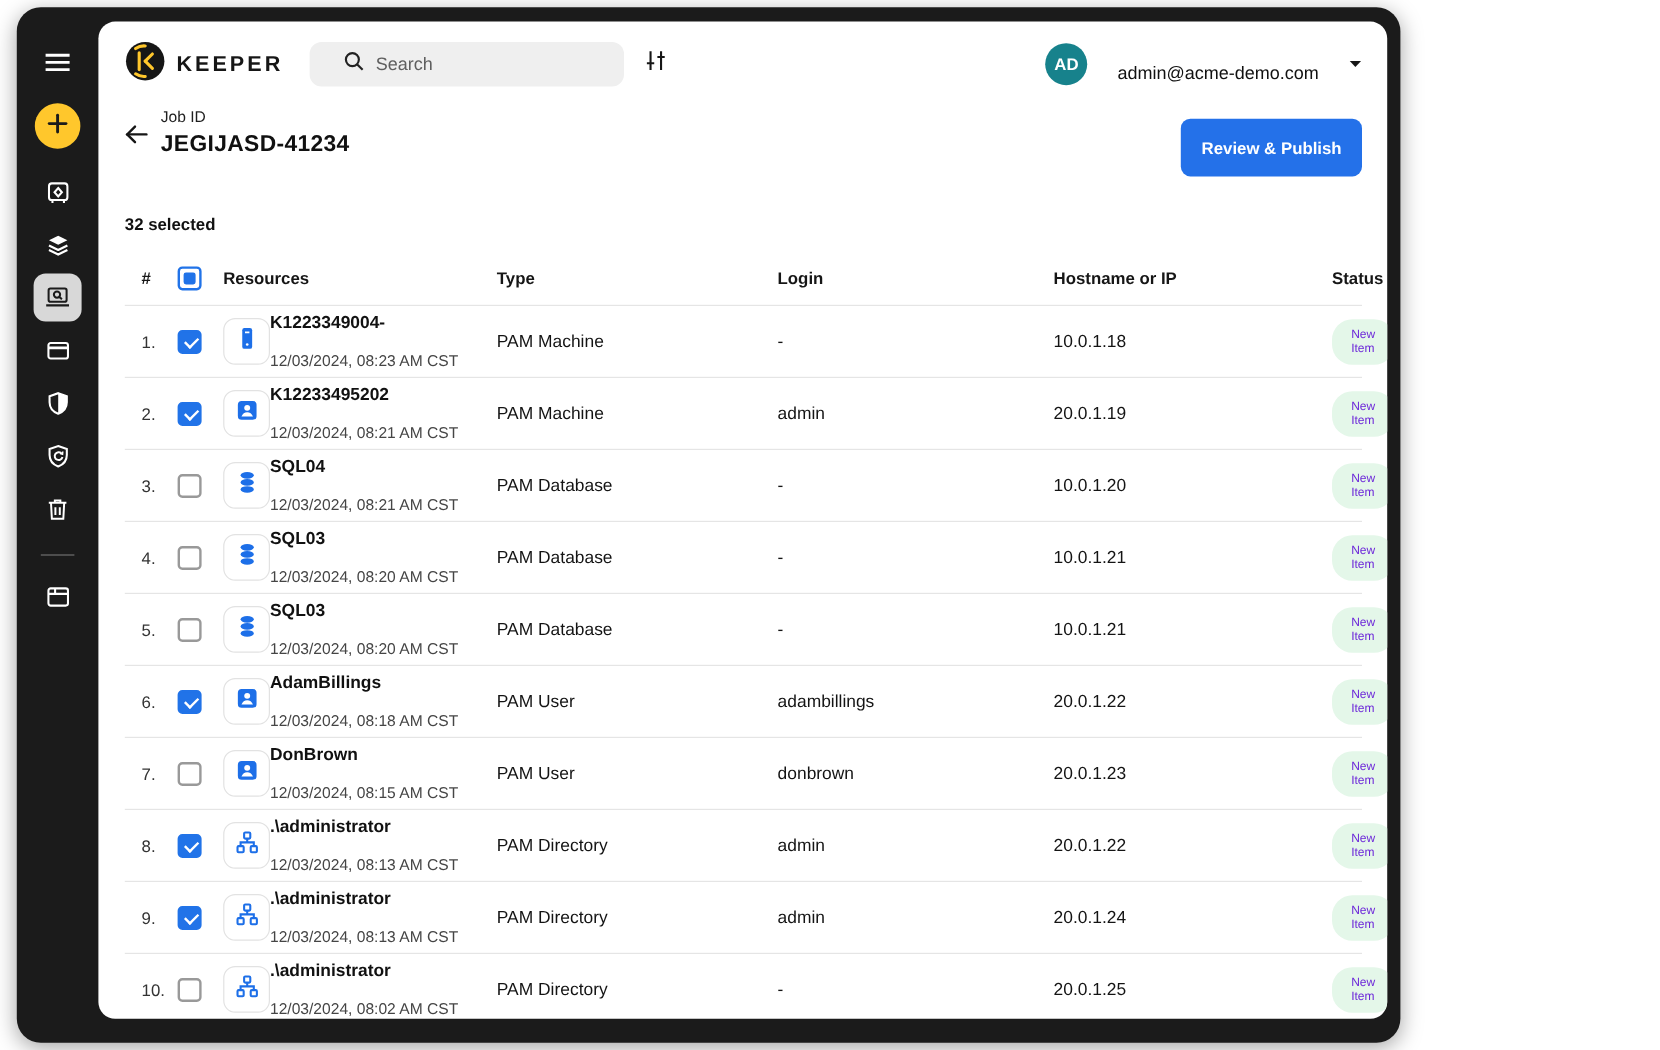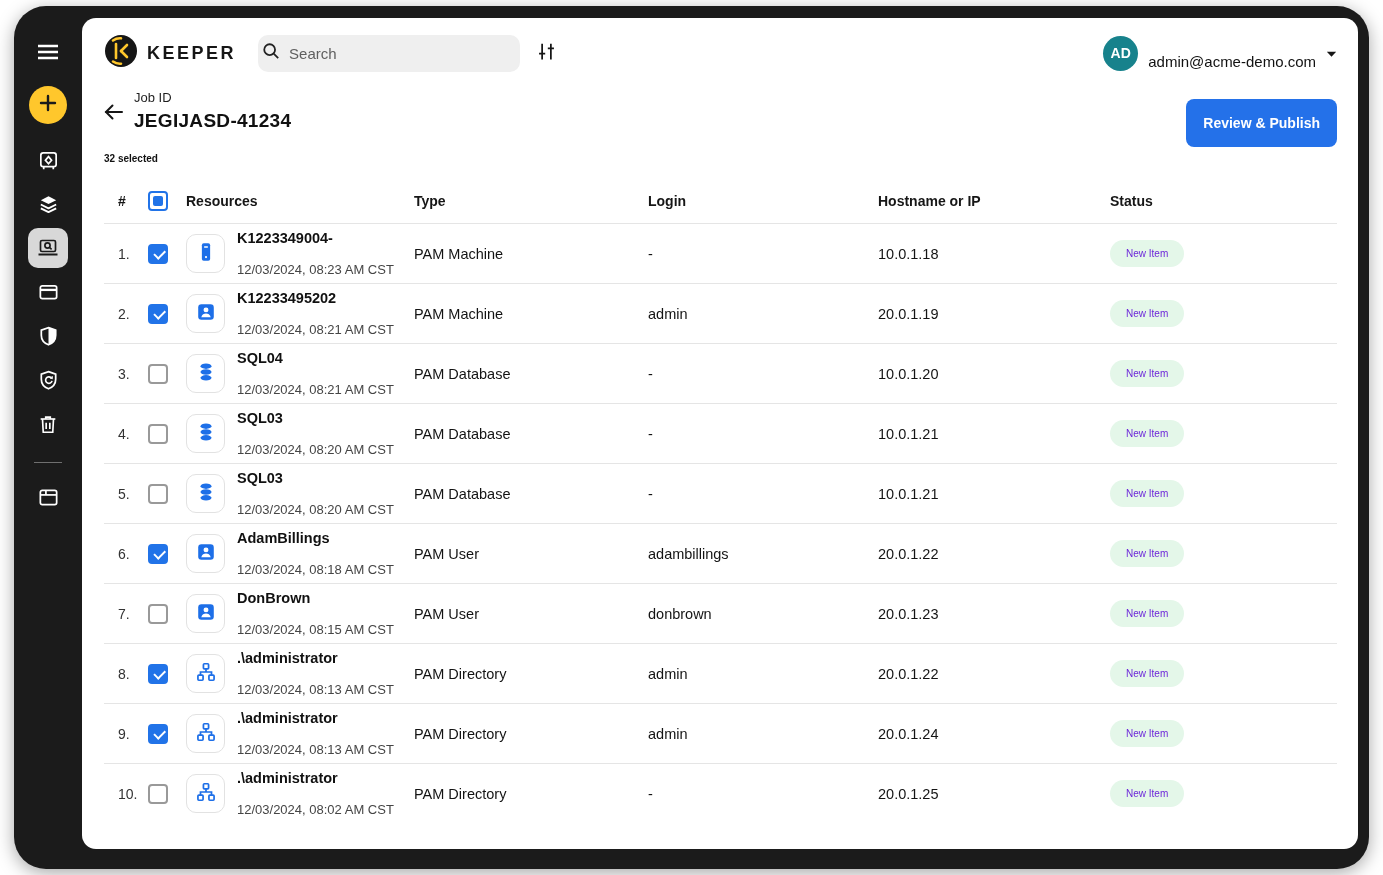--- a/index.html
+++ b/index.html
@@ -1,69 +1,69 @@
 <!DOCTYPE html>
 <html><head>
 <meta charset="utf-8">
 <style>
   * { margin:0; padding:0; box-sizing:border-box; }
   html,body { width:1383px; height:875px; background:#fff; font-family:"Liberation Sans", sans-serif; }
   .window {
-    position:absolute; left:14px; top:6px; width:1355px; height:863px;
-    background:#1b1b1b; border-radius:32px; overflow:hidden;
+    position:absolute; left:14px; top:6px; width:1153px; height:863px;
+    background:#1b1b1b; border-radius:20px; overflow:hidden;
     box-shadow:0 4px 18px rgba(0,0,0,.35); display:flex;
   }
   
   .sidebar { width:68px; flex:0 0 68px; display:flex; flex-direction:column; align-items:center; padding-top:26px; }
   .sb-item { width:40px; height:40px; display:flex; align-items:center; justify-content:center; margin-bottom:4px; cursor:pointer; border-radius:10px; }
   .sb-item svg { display:block; }
   .sb-plus { width:38px; height:38px; border-radius:50%; background:#FFC72C; display:flex; align-items:center; justify-content:center; margin:10px 0 16px 0; cursor:pointer; }
   .sb-active { background:#D8D8D8; }
   .sb-divider { width:28px; height:0; border-top:1.5px solid #6f6f6f; margin:14px 0; }
   
   .content {
     flex:1; background:#fff; border-radius:14px;
     margin:12px 11px 20px 0; overflow:hidden; position:relative;
     padding:14px 21px 0 22px;
   }
   
   .topbar { display:flex; align-items:center; height:42px; }
   .brand { display:flex; align-items:center; gap:9px; }
   .brand-word { font-size:18px; font-weight:700; letter-spacing:2.5px; color:#161616; }
-  .searchbox { margin-left:22px; width:262px; height:37px; background:#EFEFEF; border-radius:10px; display:flex; align-items:center; padding:0 4px; gap:9px; }
+  .searchbox { margin-left:22px; width:262px; height:37px; background:#EFEFEF; border-radius:10px; display:flex; align-items:center; padding:0 28px; gap:9px; }
   .searchbox input { border:none; outline:none; background:transparent; font-size:15px; color:#222; width:100%; font-family:inherit; }
   .searchbox input::placeholder { color:#5f5f5f; }
   .filter-btn { margin-left:16px; cursor:pointer; display:flex; align-items:center; }
-  .account { margin-left:auto; display:flex; align-items:center; gap:10px; cursor:pointer; }
+  .account { margin-left:auto; display:flex; align-items:center; gap:25px; cursor:pointer; }
   .avatar { width:35px; height:35px; border-radius:50%; background:#17828C; color:#fff; font-size:14px; font-weight:700; display:flex; align-items:center; justify-content:center; }
   .account-email { font-size:15px; color:#111;margin-top:16px; }
   
   .job-row { display:flex; align-items:flex-start; margin-top:16px; }
   .back-btn { margin-top:14px; cursor:pointer; display:flex; }
   .job-meta { margin-left:10px; }
   .job-label { font-size:13px; color:#1e1e1e; }
   .job-id { font-size:19px; font-weight:700; color:#111; margin-top:5px; letter-spacing:.3px; }
   .review-btn { margin-left:auto; margin-top:9px; background:#2471E9; color:#fff; border:none; font-family:inherit;
     font-size:14px; font-weight:600; padding:16px 17px; border-radius:8px; cursor:pointer; }
-  .selected-count { margin-top:6px; font-size:10px; font-weight:700; color:#111; }
+  .selected-count { margin-top:32px; font-size:14px; font-weight:700; color:#111; }
   .sort-row { margin-top:24px; display:flex; align-items:center; gap:46px; }
   .dropdown { display:flex; align-items:center; gap:8px; font-size:14px; color:#161616; cursor:pointer; font-weight:500; }
   
   .table { margin-top:14px; }
   .tr { display:grid; grid-template-columns:30px 38px 228px 234px 230px 232px 1fr; align-items:center; padding-left:14px; border-top:1px solid #E5E5E5; }
   .thead { height:45px; font-size:14px; font-weight:700; color:#161616; border-top:none; }
   .row { height:60px; }
   .cell { font-size:14.5px; color:#141414; }
   .num { font-size:14px; color:#333; }
   .checkbox { width:20px; height:20px; border-radius:4px; border:2px solid #999; background:#fff; cursor:pointer; position:relative; }
   .checkbox.indeterminate { border-color:#2173E8; }
   .checkbox.indeterminate::after { content:""; position:absolute; left:3px; top:3px; width:10px; height:10px; background:#2173E8; border-radius:2px; }
   .checkbox.checked { background:#2173E8; border-color:#2173E8; }
   .checkbox.checked::after { content:""; position:absolute; left:3.5px; top:4.5px; width:9px; height:4.5px; border-left:2.4px solid #fff; border-bottom:2.4px solid #fff; transform:rotate(-45deg); }
-  .res-cell { display:flex; align-items:center; gap:12px; }
+  .res-cell { display:flex; align-items:center; }
   .res-icon { width:39px; height:39px; border:1px solid #E2E2E2; border-radius:10px; display:flex; align-items:center; justify-content:center; background:#fff; }
   .res-name { font-size:14.5px; font-weight:700; color:#111; }
   .res-date { font-size:13px; color:#454545; margin-top:16px; }
   .badge { display:inline-block; background:#E4F7E9; color:#6d28d9; font-size:10px; font-weight:500; padding:8px 16px; border-radius:17px; }
 </style>
 </head>
 <body>
 
 <div class="window">
 

